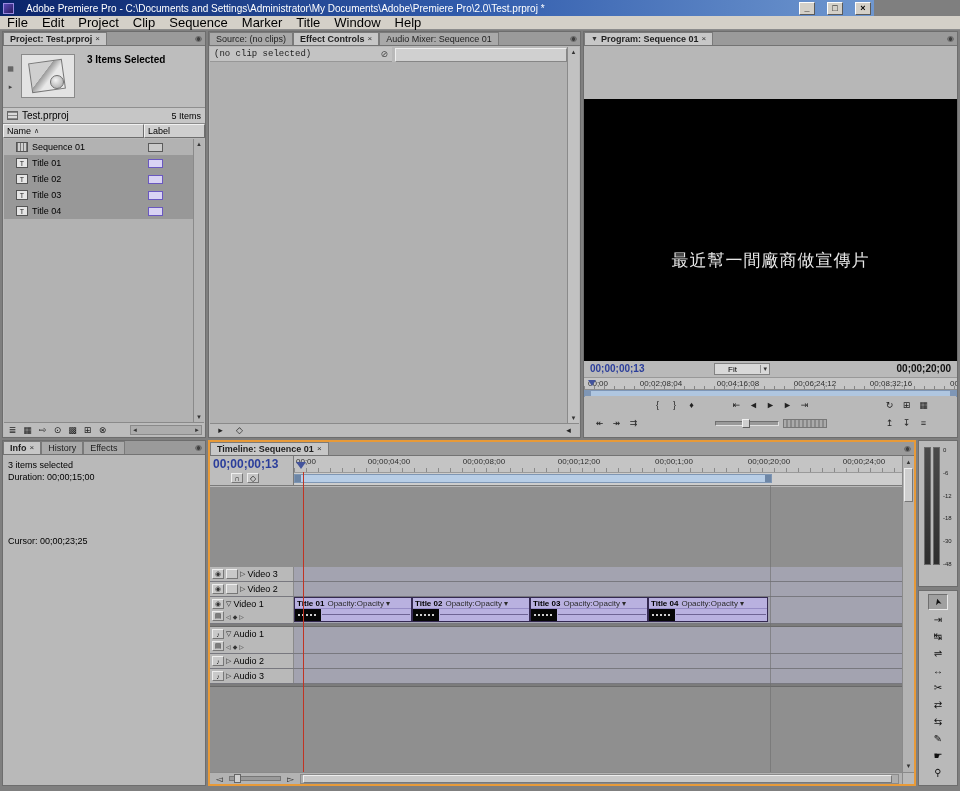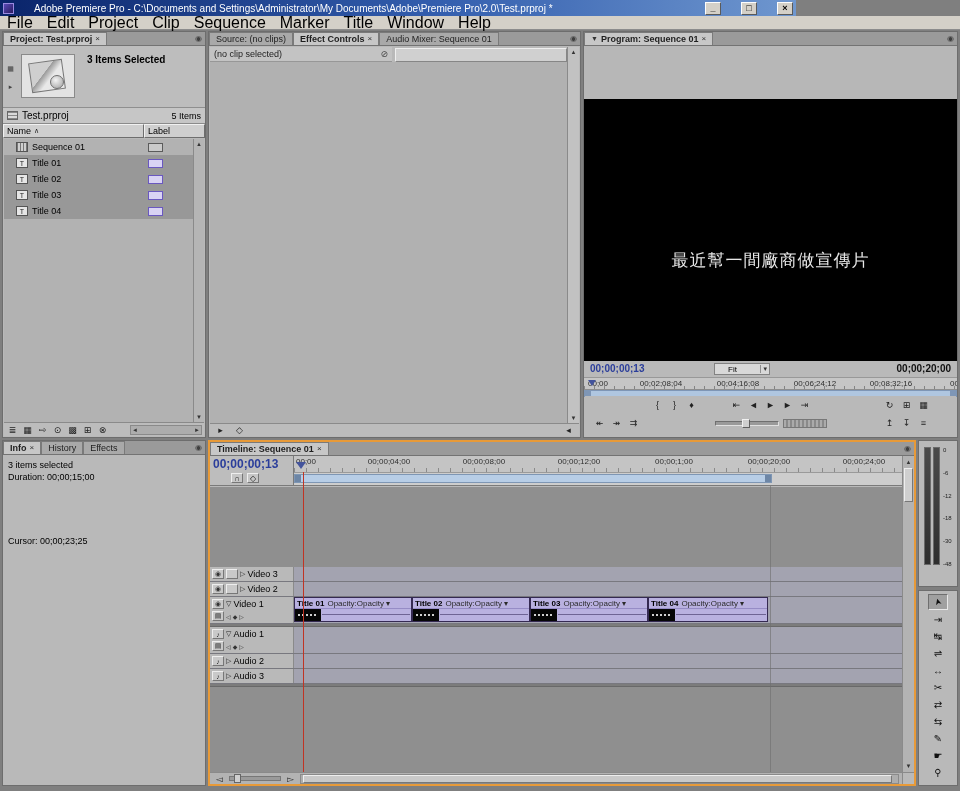--- a/index.html
+++ b/index.html
@@ -1,29 +1,29 @@
 <!DOCTYPE html>
 <html><head>
 <meta charset="utf-8">
 <style>
 *{margin:0;padding:0;box-sizing:border-box;}
 html,body{width:960px;height:791px;}
 body{position:relative;overflow:hidden;background:#7f7f7f;
   font-family:"Liberation Sans","DejaVu Sans",sans-serif;font-size:10px;color:#000;}
 
 
-.titlebar{position:absolute;left:0;top:0;width:796px;height:16px;display:flex;align-items:center;gap:20px;
+.titlebar{position:absolute;left:0;top:0;width:874px;height:16px;display:flex;align-items:center;gap:12px;
   padding:0 3px;background:linear-gradient(90deg,#0a246a,#335eae 55%,#6f97cf);color:#fff;}
 .app-icon{width:11px;height:11px;background:linear-gradient(135deg,#5a4ab8,#2a1a60);border:1px solid #9a8ae0;flex:none;}
 .win-title{flex:1;font-size:10px;white-space:nowrap;overflow:hidden;}
 .winbtn{width:16px;height:13px;background:#d4d0c8;border:1px solid;border-color:#fdfdfd #5a5a5a #5a5a5a #fdfdfd;
   color:#000;font-size:9px;line-height:11px;text-align:center;font-weight:bold;flex:none;}
 .menubar{position:absolute;left:0;top:16px;width:960px;height:14px;background:#d4d0c8;display:flex;
   align-items:center;border-bottom:1px solid #8c8c8c;}
-.menu-item{padding:12px 7px;font-size:16px;}
+.menu-item{padding:12px 7px;font-size:13px;}
 
 
 .panel{position:absolute;background:#b9b9b9;border:1px solid #6d6d6d;}
 .tabstrip{height:14px;background:#9a9a9a;border-bottom:1px solid #737373;display:flex;align-items:flex-end;position:relative;}
 .tab{height:13px;line-height:12px;padding:0 6px;font-size:9px;background:#a9a9a9;color:#1e1e1e;
   border:1px solid #7a7a7a;border-bottom:none;display:flex;align-items:center;gap:3px;white-space:nowrap;margin-top:12px;}
 .tab.active{background:#c7c7c7;font-weight:bold;}
 .tabx{font-size:8px;color:#333;font-weight:normal;}
 .flyout{font-size:7px;color:#333;}
 .panel-menu{position:absolute;right:3px;top:2px;font-size:8px;color:#3f3f3f;}
@@ -65,21 +65,21 @@
 .scr-arrow{font-size:6px;color:#333;padding:2px 0;}
 .proj-toolbar{position:absolute;left:1px;right:1px;bottom:1px;height:14px;background:#bcbcbc;
   border-top:1px solid #8a8a8a;display:flex;align-items:center;gap:2px;padding:0 2px;}
 .proj-hscroll{margin-left:auto;width:72px;height:10px;background:#adadad;border:1px solid #8a8a8a;
   display:flex;align-items:center;justify-content:space-between;padding:0 1px;}
 
 
 .center-panel{left:208px;top:31px;width:373px;height:407px;}
 .ec-header{position:absolute;left:1px;top:15px;height:15px;width:182px;background:#c3c3c3;
   border-bottom:1px solid #979797;display:flex;align-items:center;padding:0 4px;font-size:9px;color:#222;}
-.ec-noclip{flex:1;}
+.ec-noclip{flex:1;font-family:Liberation Mono, monospace;}
 .ec-slash{font-size:9px;color:#444;}
 .ec-right-box{position:absolute;left:186px;right:13px;top:16px;height:14px;background:#d0d0d0;
   border:1px solid;border-color:#efefef #868686 #868686 #efefef;}
 .ec-body{position:absolute;left:1px;right:13px;top:30px;bottom:14px;background:#b1b1b1;}
 .ec-vscroll{position:absolute;right:1px;top:15px;bottom:14px;width:12px;background:#c2c2c2;
   border-left:1px solid #8a8a8a;display:flex;flex-direction:column;justify-content:space-between;align-items:center;}
 .ec-bottom{position:absolute;left:1px;right:1px;bottom:1px;height:13px;background:#bcbcbc;
   border-top:1px solid #8a8a8a;display:flex;align-items:center;padding:0 4px;gap:6px;}
 .ec-bottom .right{margin-left:auto;display:flex;gap:6px;}
 

